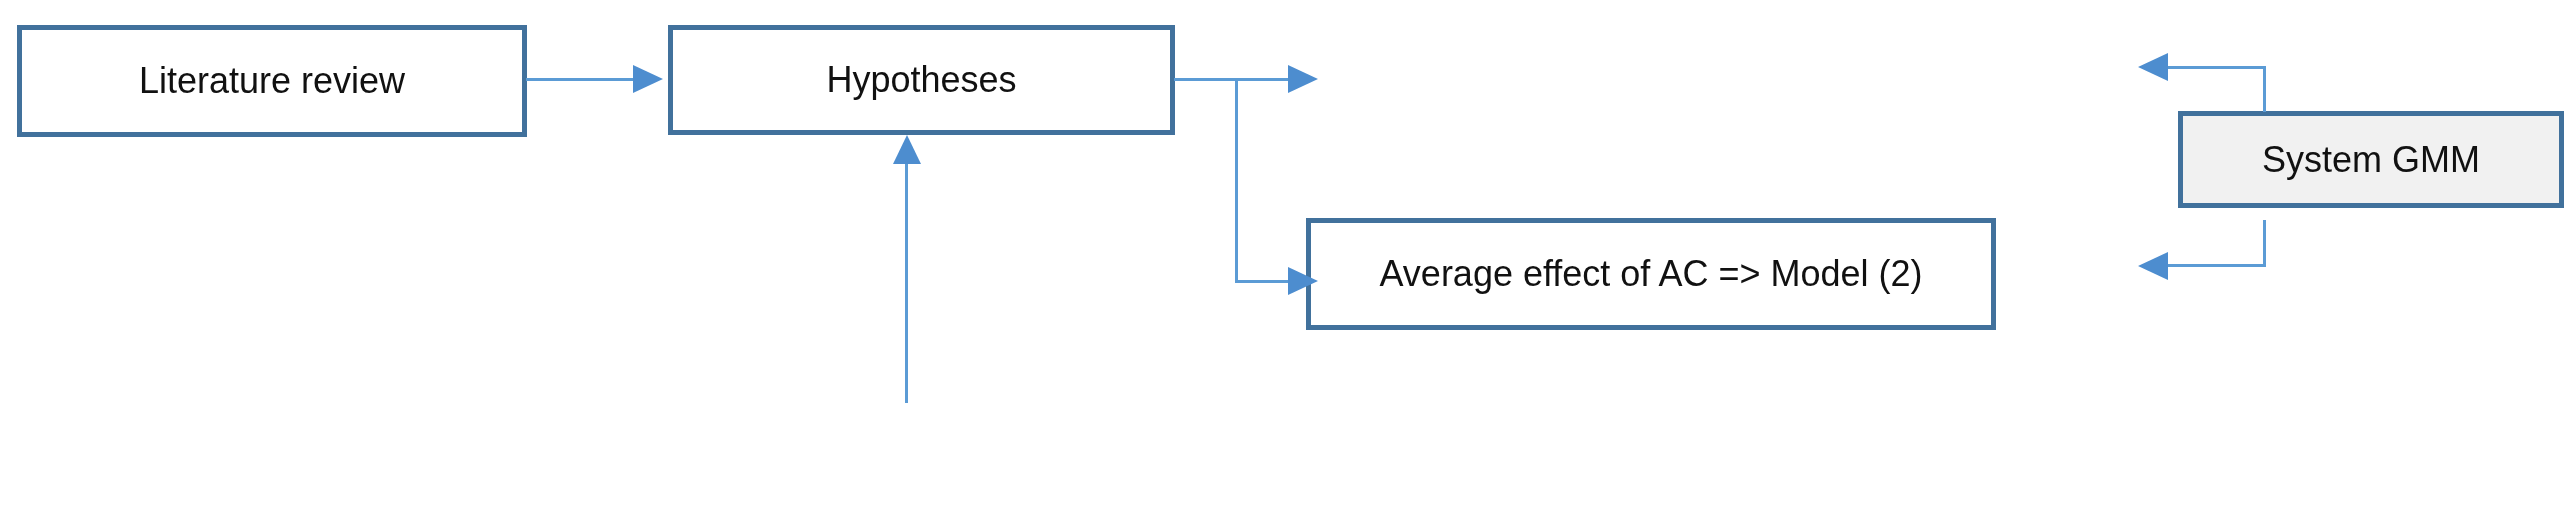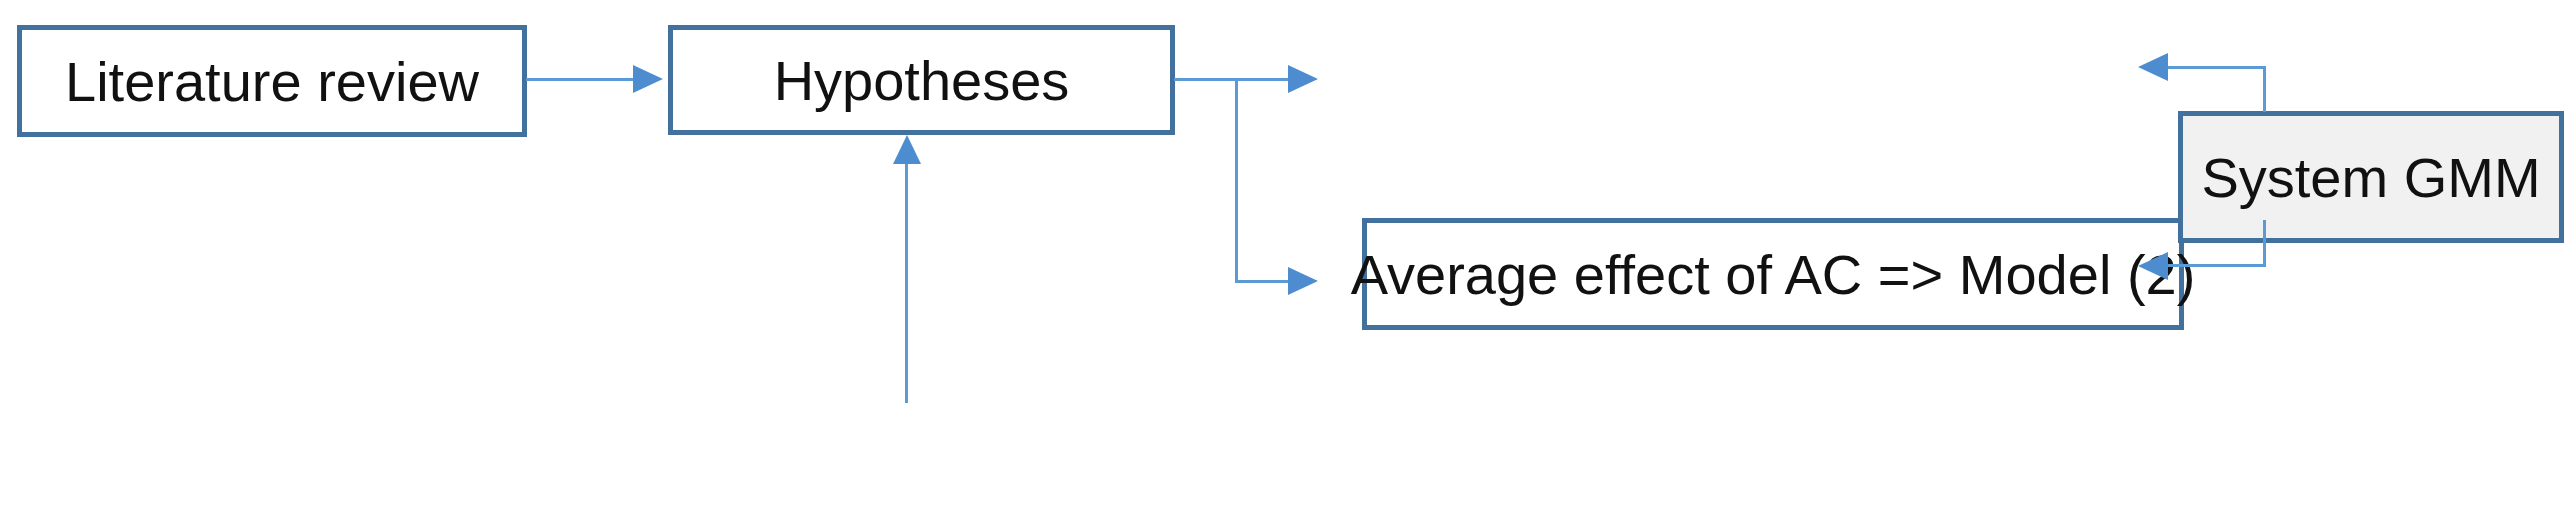--- a/index.html
+++ b/index.html
@@ -18,21 +18,21 @@
     background:var(--bg);
     overflow:hidden;
     font-family:"Liberation Sans", sans-serif;
   }
   .node{
     position:absolute;
     box-sizing:border-box;
     border:5.4px solid var(--box-border);
     background:var(--box-fill);
     display:flex;align-items:center;justify-content:center;
-    font-size:56px;color:var(--text);
+    font-size:36px;color:var(--text);
     white-space:nowrap;
   }
   .node.gmm{background:var(--gmm-fill);}
   .line{position:absolute;background:var(--connector);}
   .tri{position:absolute;width:0;height:0;}
   .tri.right{border-top:14px solid transparent;border-bottom:14px solid transparent;border-left:30px solid var(--arrowhead);}
   .tri.left {border-top:14px solid transparent;border-bottom:14px solid transparent;border-right:30px solid var(--arrowhead);}
   .tri.up   {border-left:14px solid transparent;border-right:14px solid transparent;border-bottom:29px solid var(--arrowhead);}
 </style>
 </head>
@@ -42,25 +42,25 @@
 
   <div class="node" style="left:17px;top:25px;width:510px;height:112px;">
     <span>Literature review</span>
   </div>
 
   <div class="node" style="left:668px;top:25px;width:507px;height:110px;">
     <span>Hypotheses</span>
   </div>
 
 
-  <div class="node" style="left:1362px;top:218px;width:822px;height:112px;">
+  <div class="node" style="left:1306px;top:218px;width:690px;height:112px;">
     <span>Average effect of AC =&gt; Model (2)</span>
   </div>
 
-  <div class="node gmm" style="left:2178px;top:111px;width:386px;height:132px;">
+  <div class="node gmm" style="left:2178px;top:111px;width:386px;height:97px;">
     <span>System GMM</span>
   </div>
 
 
   <div class="line" style="left:526px;top:78px;width:111px;height:3px;"></div>
   <div class="tri right" style="left:633px;top:65px;"></div>
 
   <div class="line" style="left:1174px;top:78px;width:117px;height:3px;"></div>
   <div class="tri right" style="left:1288px;top:65px;"></div>
 

